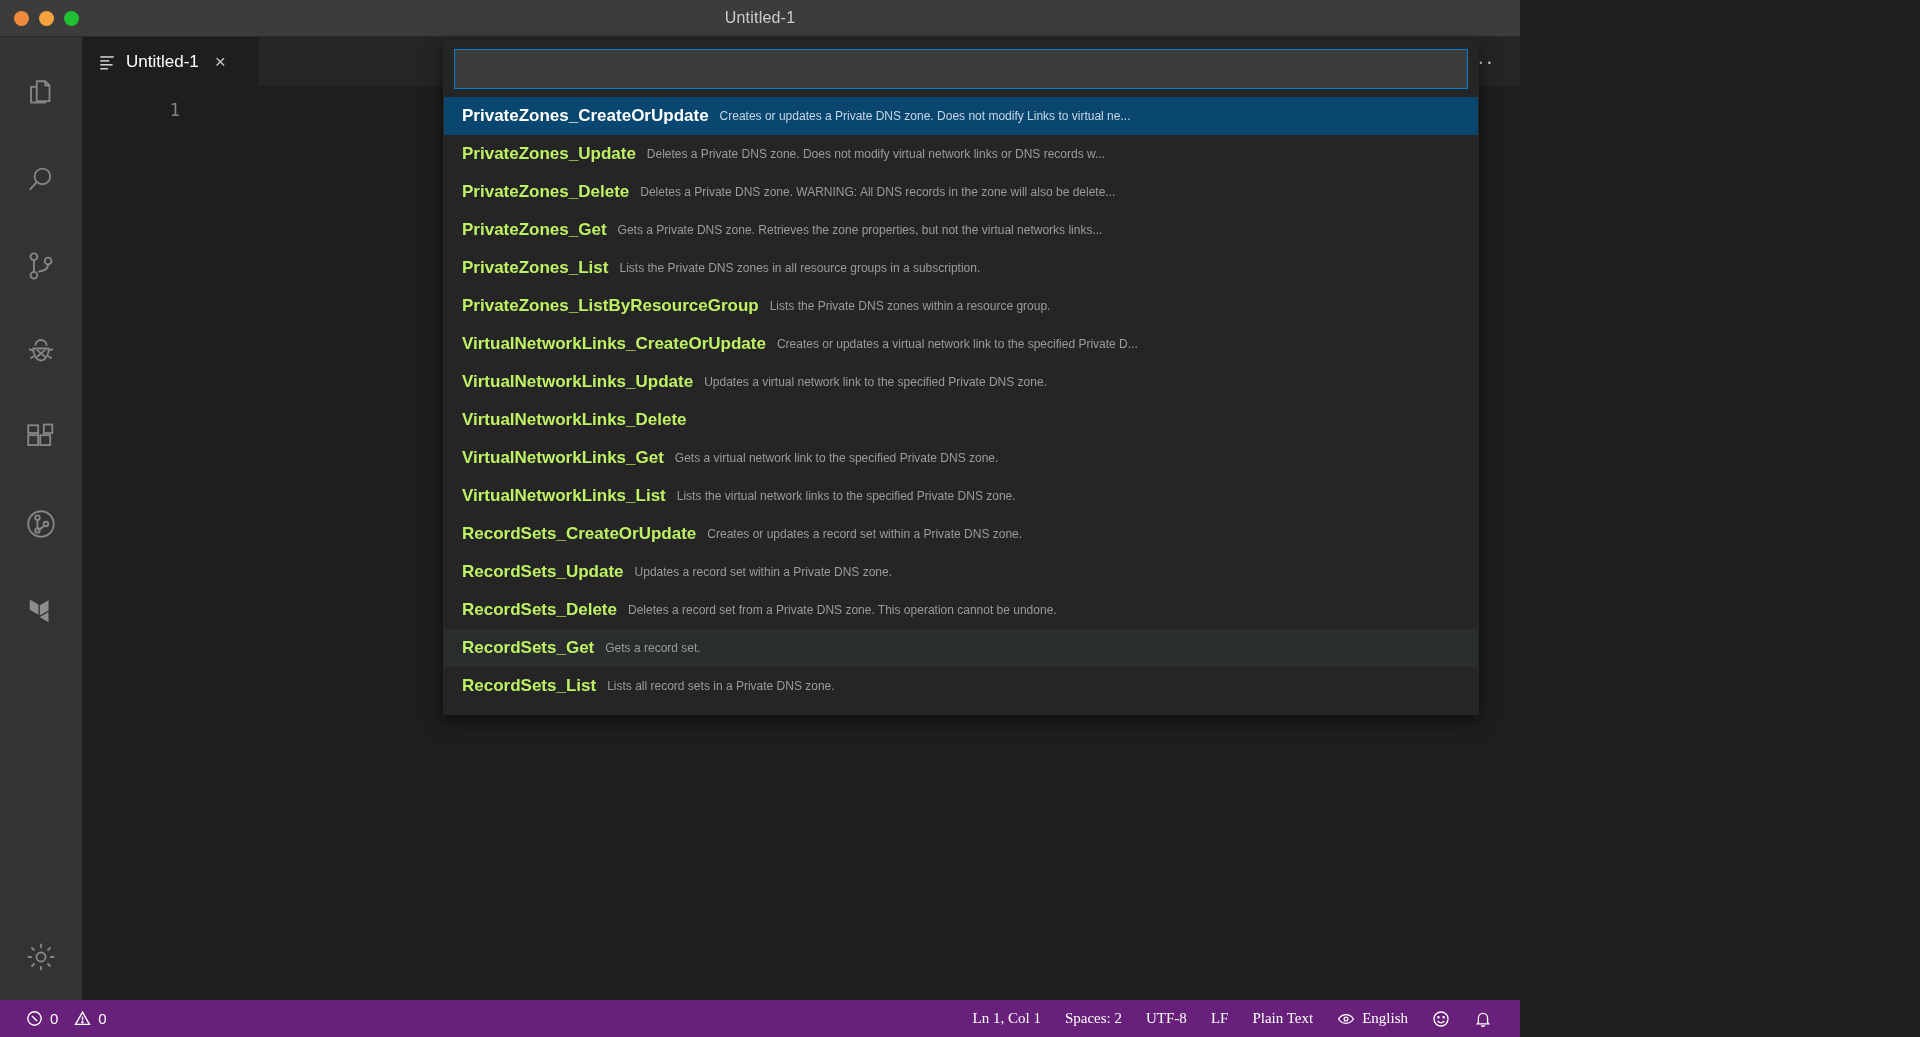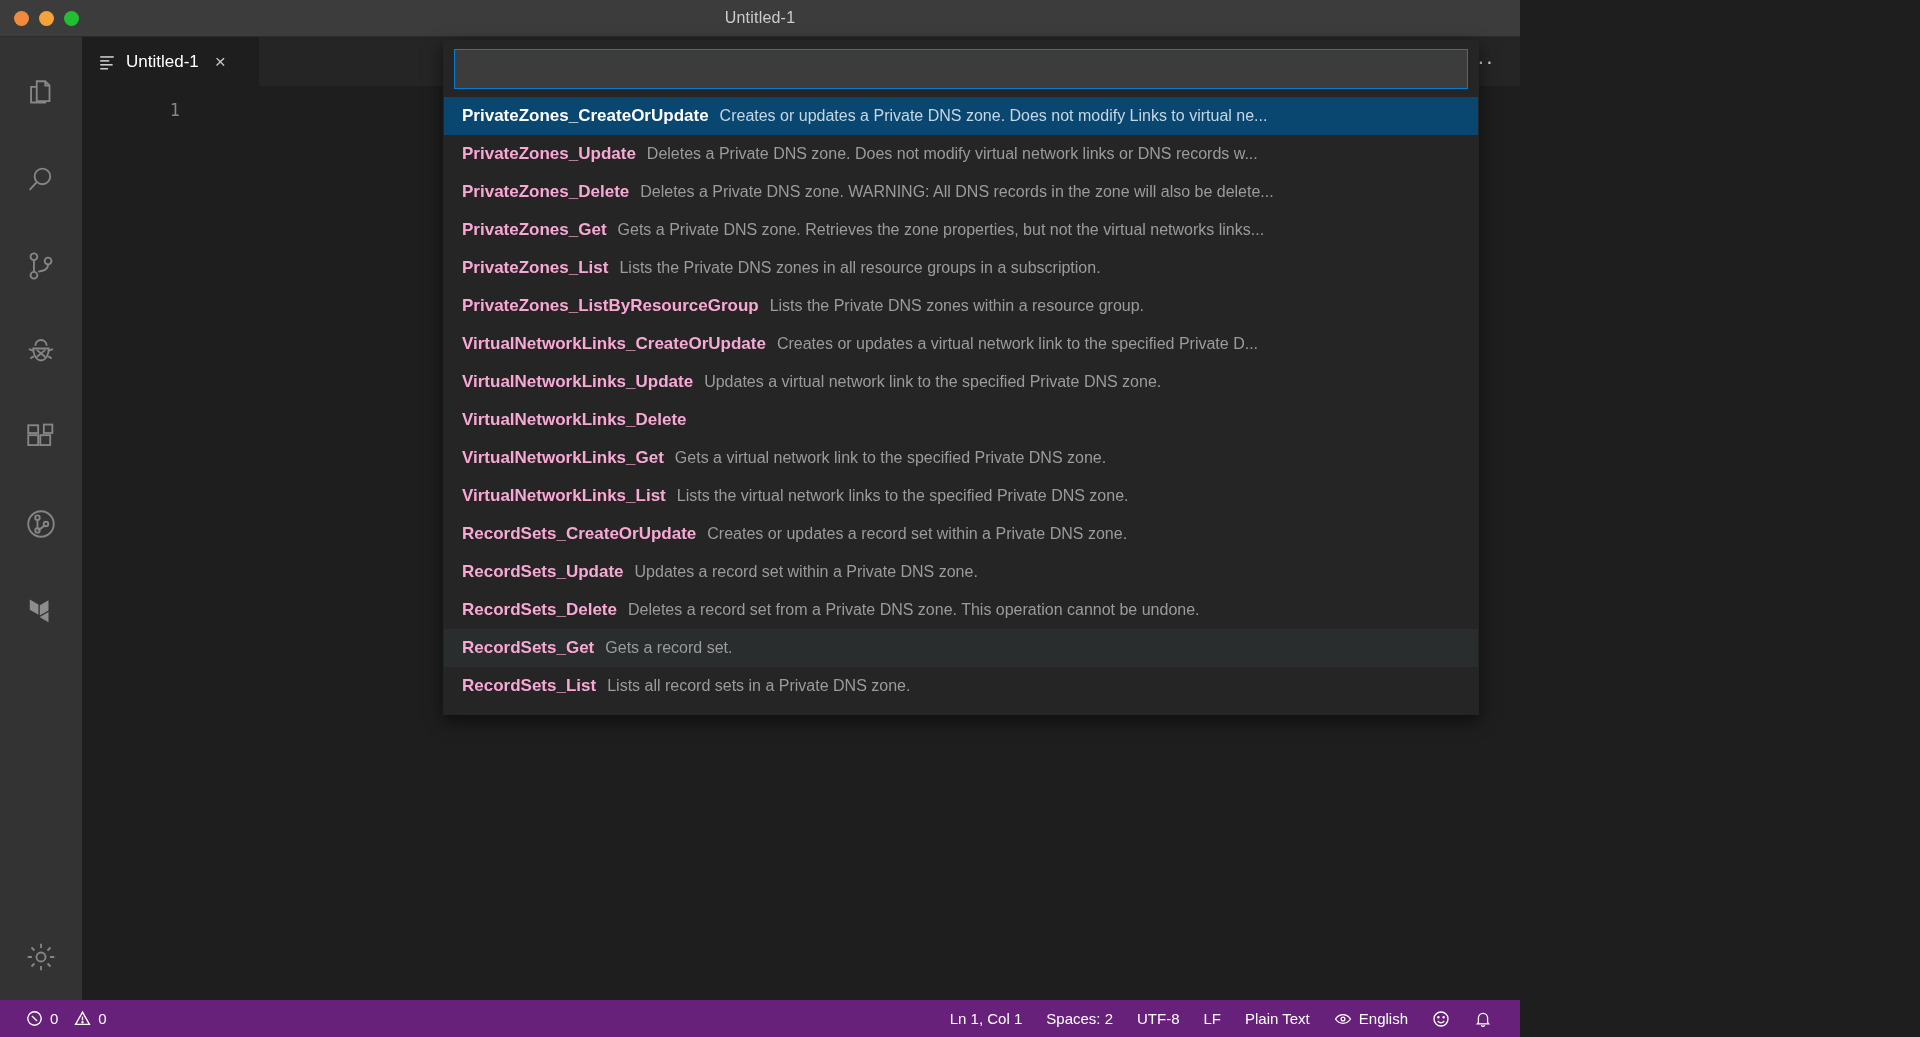--- a/index.html
+++ b/index.html
@@ -83,21 +83,21 @@
   }
 
   
   .statusbar {
     height: 37px; flex: 0 0 37px;
     background: #68217a;
     display: flex; align-items: center;
     color: #ffffff; font-size: 15px;
   }
   .sb-left { display: flex; align-items: center; gap: 8px; padding-left: 14px; }
-  .sb-right { margin-left: auto; display: flex; align-items: flex-start; padding-right: 16px; }
+  .sb-right { margin-left: auto; display: flex; align-items: flex-start; padding-right: 16px; font-family: Liberation Serif, serif; }
   .sb-item { display: flex; align-items: center; gap: 7px; padding: 0 12px; height: 37px; line-height: 37px; white-space: nowrap; }
   .sb-icon { display: inline-flex; align-items: center; }
 
   
   .quickpick {
     position: absolute;
     left: 443px; top: 40px;
     width: 1036px;
     background: #252526;
     box-shadow: 0 6px 16px rgba(0,0,0,.55);
@@ -119,25 +119,25 @@
   .qp-list { background: #252526; padding-bottom: 9px; border-radius: 11px; }
   .qp-row {
     height: 38px;
     display: flex; align-items: center;
     padding: 0 14px 0 18px;
     white-space: nowrap; overflow: hidden;
   }
   .qp-row.selected { background: #094771; }
   .qp-row.hovered { background: #2a2d2e; }
   .qp-label {
-    color: #f9a8d4; font-size: 17px; font-weight: bold;
+    color: #bef264; font-size: 17px; font-weight: bold;
     flex: 0 0 auto;
   }
   .qp-desc {
-    color: #9b9b9b; font-size: 16px; margin-left: 11px;
+    color: #9b9b9b; font-size: 12px; margin-left: 11px;
     overflow: hidden; text-overflow: ellipsis; white-space: nowrap;
     flex: 1 1 auto; min-width: 0;
   }
   .qp-row.selected .qp-label { color: #ffffff; }
   .qp-row.selected .qp-desc { color: #c6d6e3; }
 </style>
 </head>
 <body>
 
 <div class="window">

